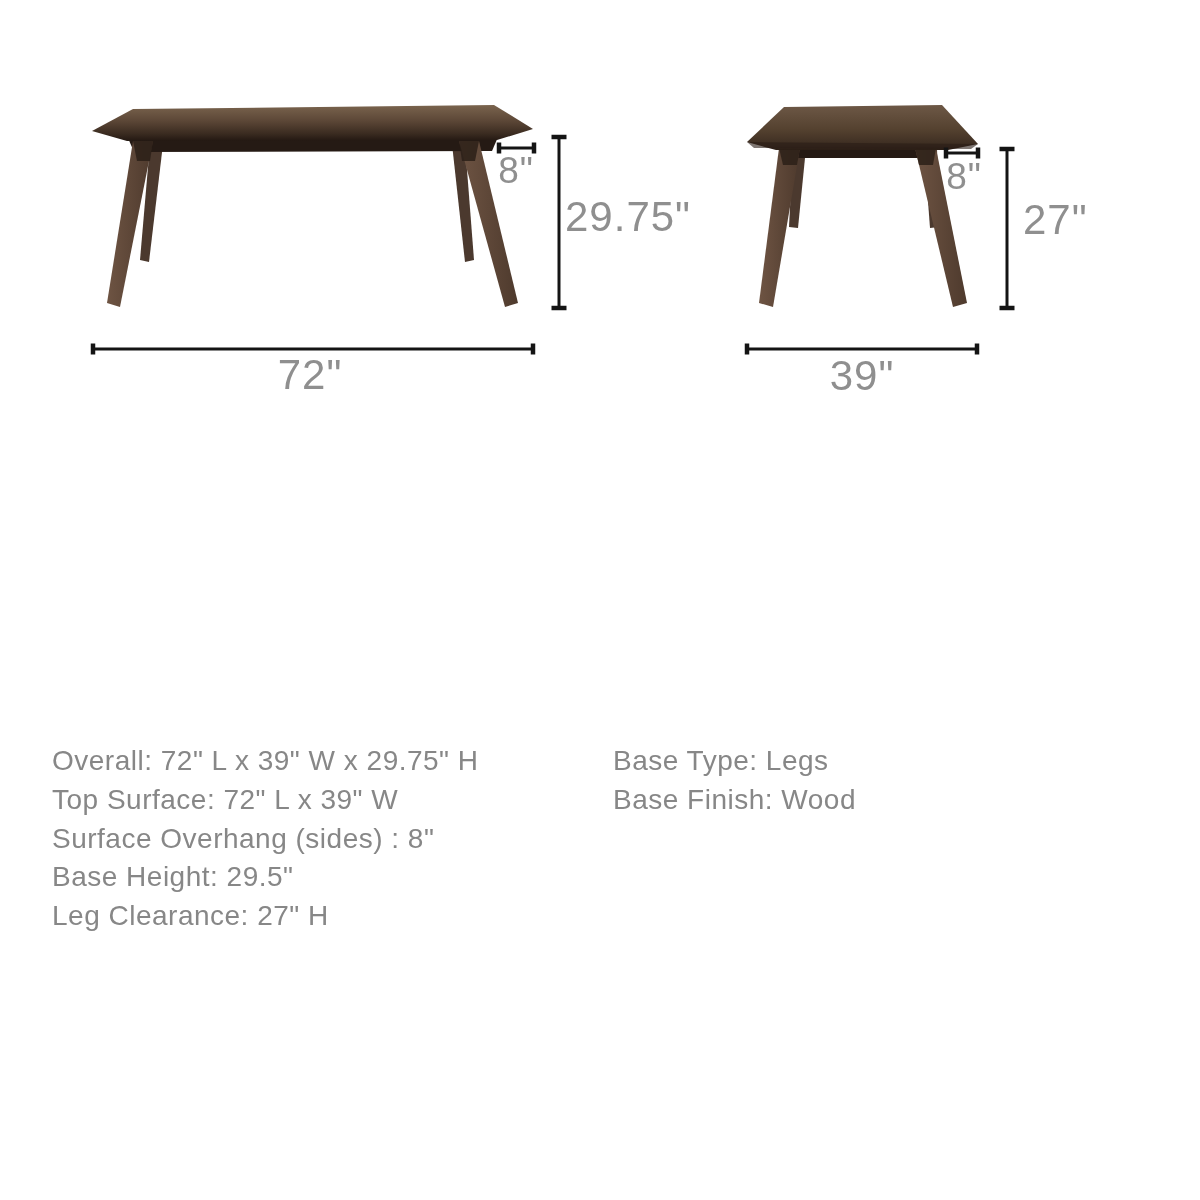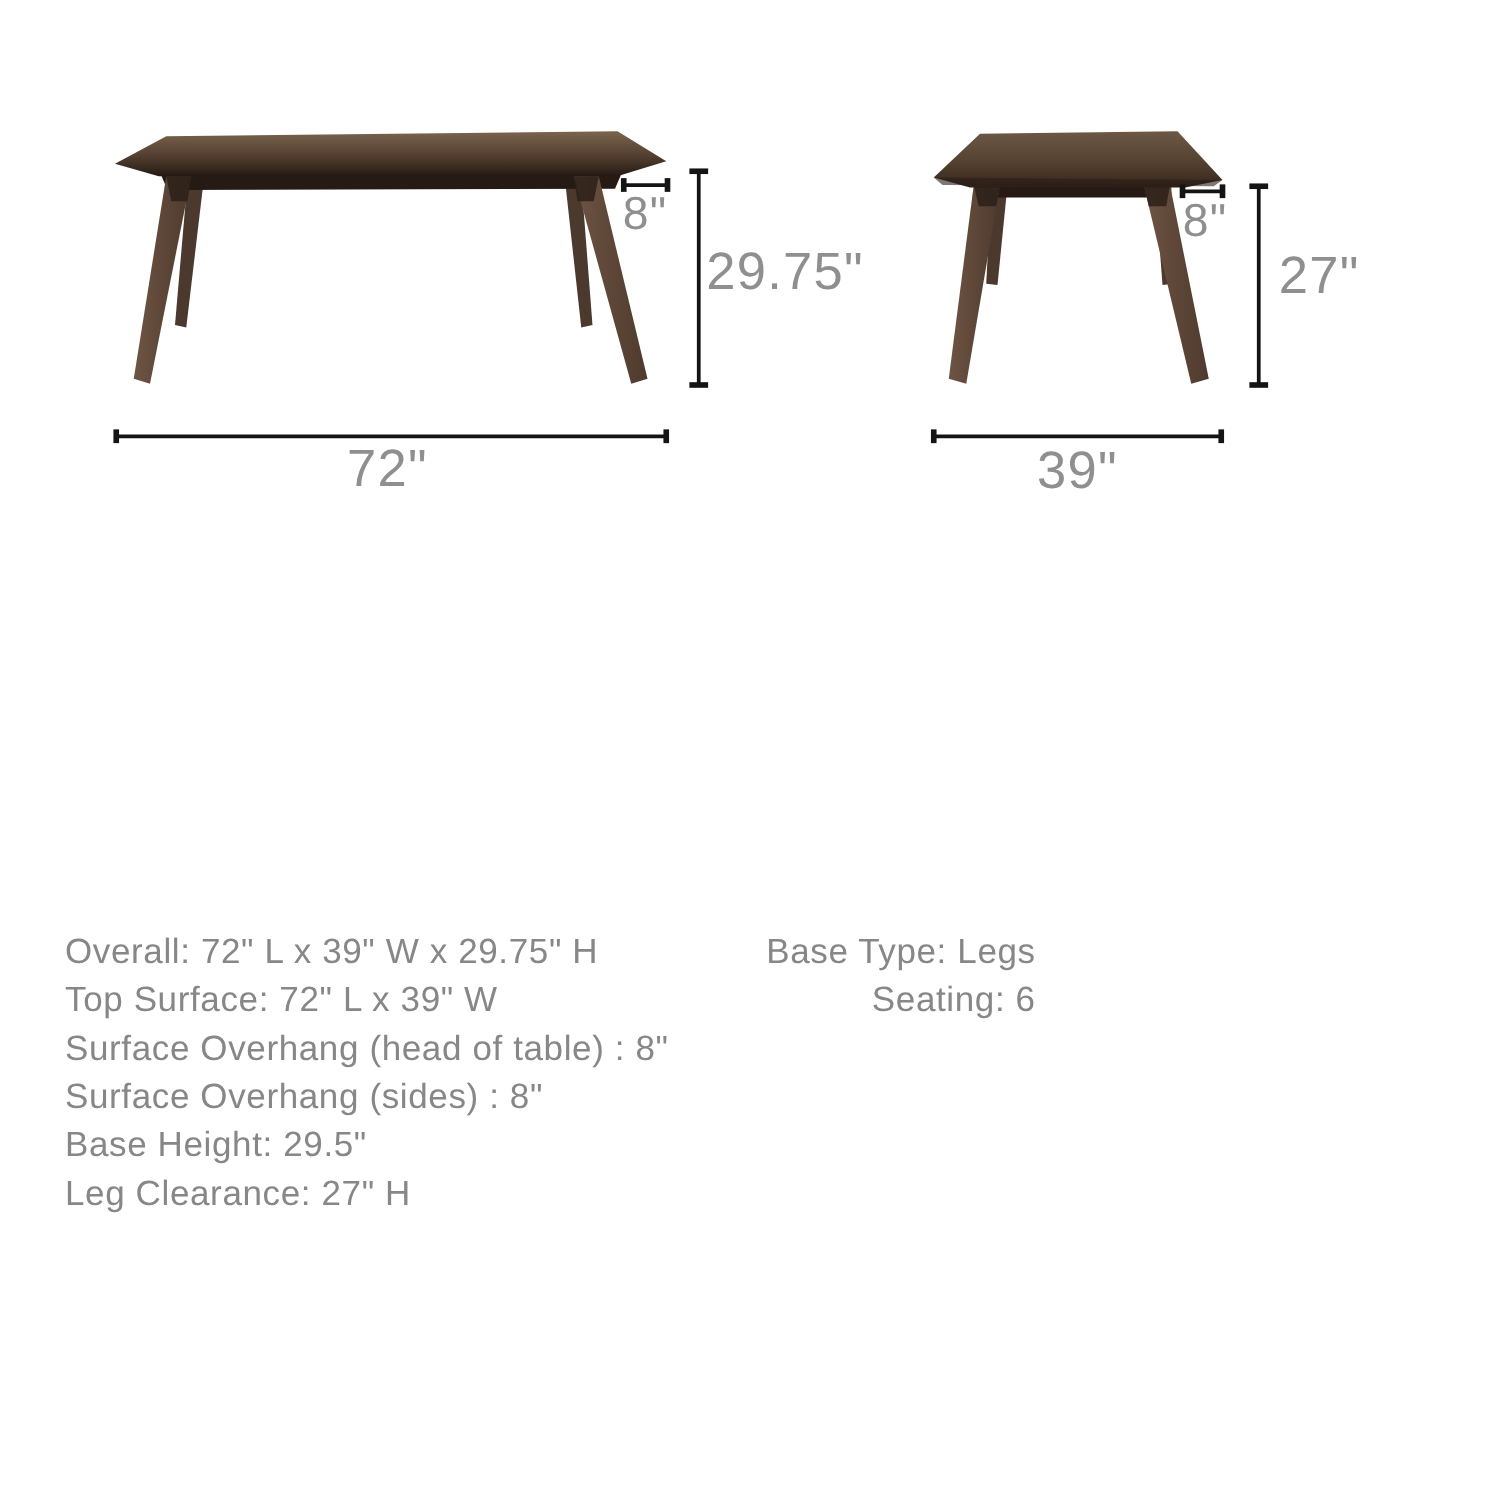--- a/index.html
+++ b/index.html
@@ -15,21 +15,21 @@
   }
   .dim-small{font-size:37px;}
   .dim-big{font-size:42px;}
   .center{text-align:center;}
   .specs{
     position:absolute;top:742px;left:0;width:1200px;color:#878787;
     font-size:28px;font-weight:300;letter-spacing:0.5px;
   }
   .spec-col{position:absolute;top:0;}
   .spec-col-left{left:52px;}
-  .spec-col-right{left:613px;text-align:right;}
+  .spec-col-right{left:613px;}
   .spec-line{line-height:38.8px;white-space:nowrap;}
 </style>
 </head>
 <body>
 
 <div class="canvas">
 
   <svg class="diagram-svg" width="1200" height="430" viewBox="0 0 1200 430">
     <defs>
       <linearGradient id="topGradF" x1="0" y1="105" x2="0" y2="141" gradientUnits="userSpaceOnUse">
@@ -109,24 +109,23 @@
   <div class="dim-label dim-big center" style="left:260px;top:351px;width:100px;">72"</div>
 
   <div class="dim-label dim-small center" style="left:942px;top:156px;width:44px;">8"</div>
   <div class="dim-label dim-big" style="left:1023px;top:196px;">27"</div>
   <div class="dim-label dim-big center" style="left:812px;top:352px;width:100px;">39"</div>
 
   <div class="specs">
     <div class="spec-col spec-col-left">
       <div class="spec-line">Overall: 72" L x 39" W x 29.75" H</div>
       <div class="spec-line">Top Surface: 72" L x 39" W</div>
-      <div class="spec-line">Surface Overhang (head of table) : 8"</div>
       <div class="spec-line">Surface Overhang (sides) : 8"</div>
       <div class="spec-line">Base Height: 29.5"</div>
       <div class="spec-line">Leg Clearance: 27" H</div>
     </div>
     <div class="spec-col spec-col-right">
       <div class="spec-line">Base Type: Legs</div>
-      <div class="spec-line">Seating: 6</div>
+      <div class="spec-line">Base Finish: Wood</div>
     </div>
   </div>
 
 </div>
 
 </body></html>

